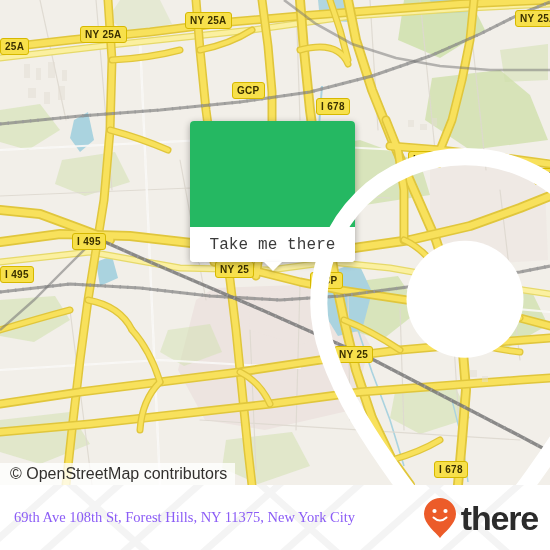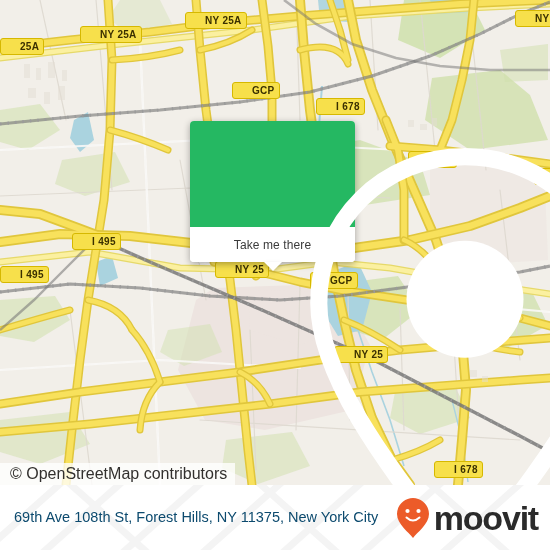--- a/index.html
+++ b/index.html
@@ -40,21 +40,21 @@
   .shield {
     position: absolute;
     background: #f7e04b;
     border: 1px solid #d6b800;
     border-radius: 3px;
     color: #3a3000;
     font-family: "Liberation Sans", sans-serif;
     font-weight: bold;
     font-size: 10px;
     line-height: 13px;
-    padding: 1px 4px 1px 19px;
+    padding: 1px 4px 1px 4px;
     white-space: nowrap;
     letter-spacing: .3px;
     box-sizing: border-box;
     text-align: center;
   }
 
   
   #attribution {
     position: absolute;
     left: 0;
@@ -91,23 +91,23 @@
   #popup-foot {
     background: #ffffff;
     border-radius: 0 0 4px 4px;
     height: 35px;
     display: flex;
     align-items: center;
     justify-content: center;
     position: relative;
   }
   #popup-foot-label {
-    font-size: 12px;
+    font-size: 16px;
     color: #3b3b3b;
-    font-family: Liberation Sans, sans-serif;
+    font-family: Liberation Mono, monospace;
     letter-spacing: .1px;
   }
   #popup-tail {
     position: absolute;
     left: 50%;
     margin-left: -9px;
     bottom: -9px;
     width: 0;
     height: 0;
     border-left: 9px solid transparent;
@@ -137,22 +137,22 @@
     display: flex;
     align-items: center;
     height: 65px;
     padding: 0 12px 0 14px;
     box-sizing: border-box;
   }
   #footer-address {
     flex: 1 1 auto;
     font-size: 14.5px;
     line-height: 19px;
-    color: #0c4a6e;
-    font-family: Liberation Sans, sans-serif;
+    color: #8b5cf6;
+    font-family: Liberation Serif, serif;
     padding-right: 6px;
   }
   #brand {
     flex: 0 0 auto;
     display: flex;
     align-items: center;
     gap: 4px;
   }
   #brand-name {
     font-family: "Liberation Sans", sans-serif;
@@ -447,18 +447,18 @@
 
     <div id="footer-inner">
       <div id="footer-address">69th Ave 108th St, Forest Hills, NY 11375, New York City</div>
       <div id="brand">
         <svg width="34" height="42" viewBox="0 0 34 42">
           <path d="M17 1 C8.2 1 1 8.2 1 17 C1 27 13 35.5 17 41 C21 35.5 33 27 33 17 C33 8.2 25.8 1 17 1 Z" fill="#ec5b29"></path>
           <circle cx="11.5" cy="14" r="2.1" fill="#ffffff"></circle>
           <circle cx="22.5" cy="14" r="2.1" fill="#ffffff"></circle>
           <path d="M10.5 20.5 Q17 26.5 23.5 20.5" stroke="#ffffff" stroke-width="2" fill="none" stroke-linecap="round"></path>
         </svg>
-        <span id="brand-name">moovit</span>
+        <span id="brand-name">there</span>
       </div>
     </div>
   </div>
 
 </div>
 
 </body></html>

